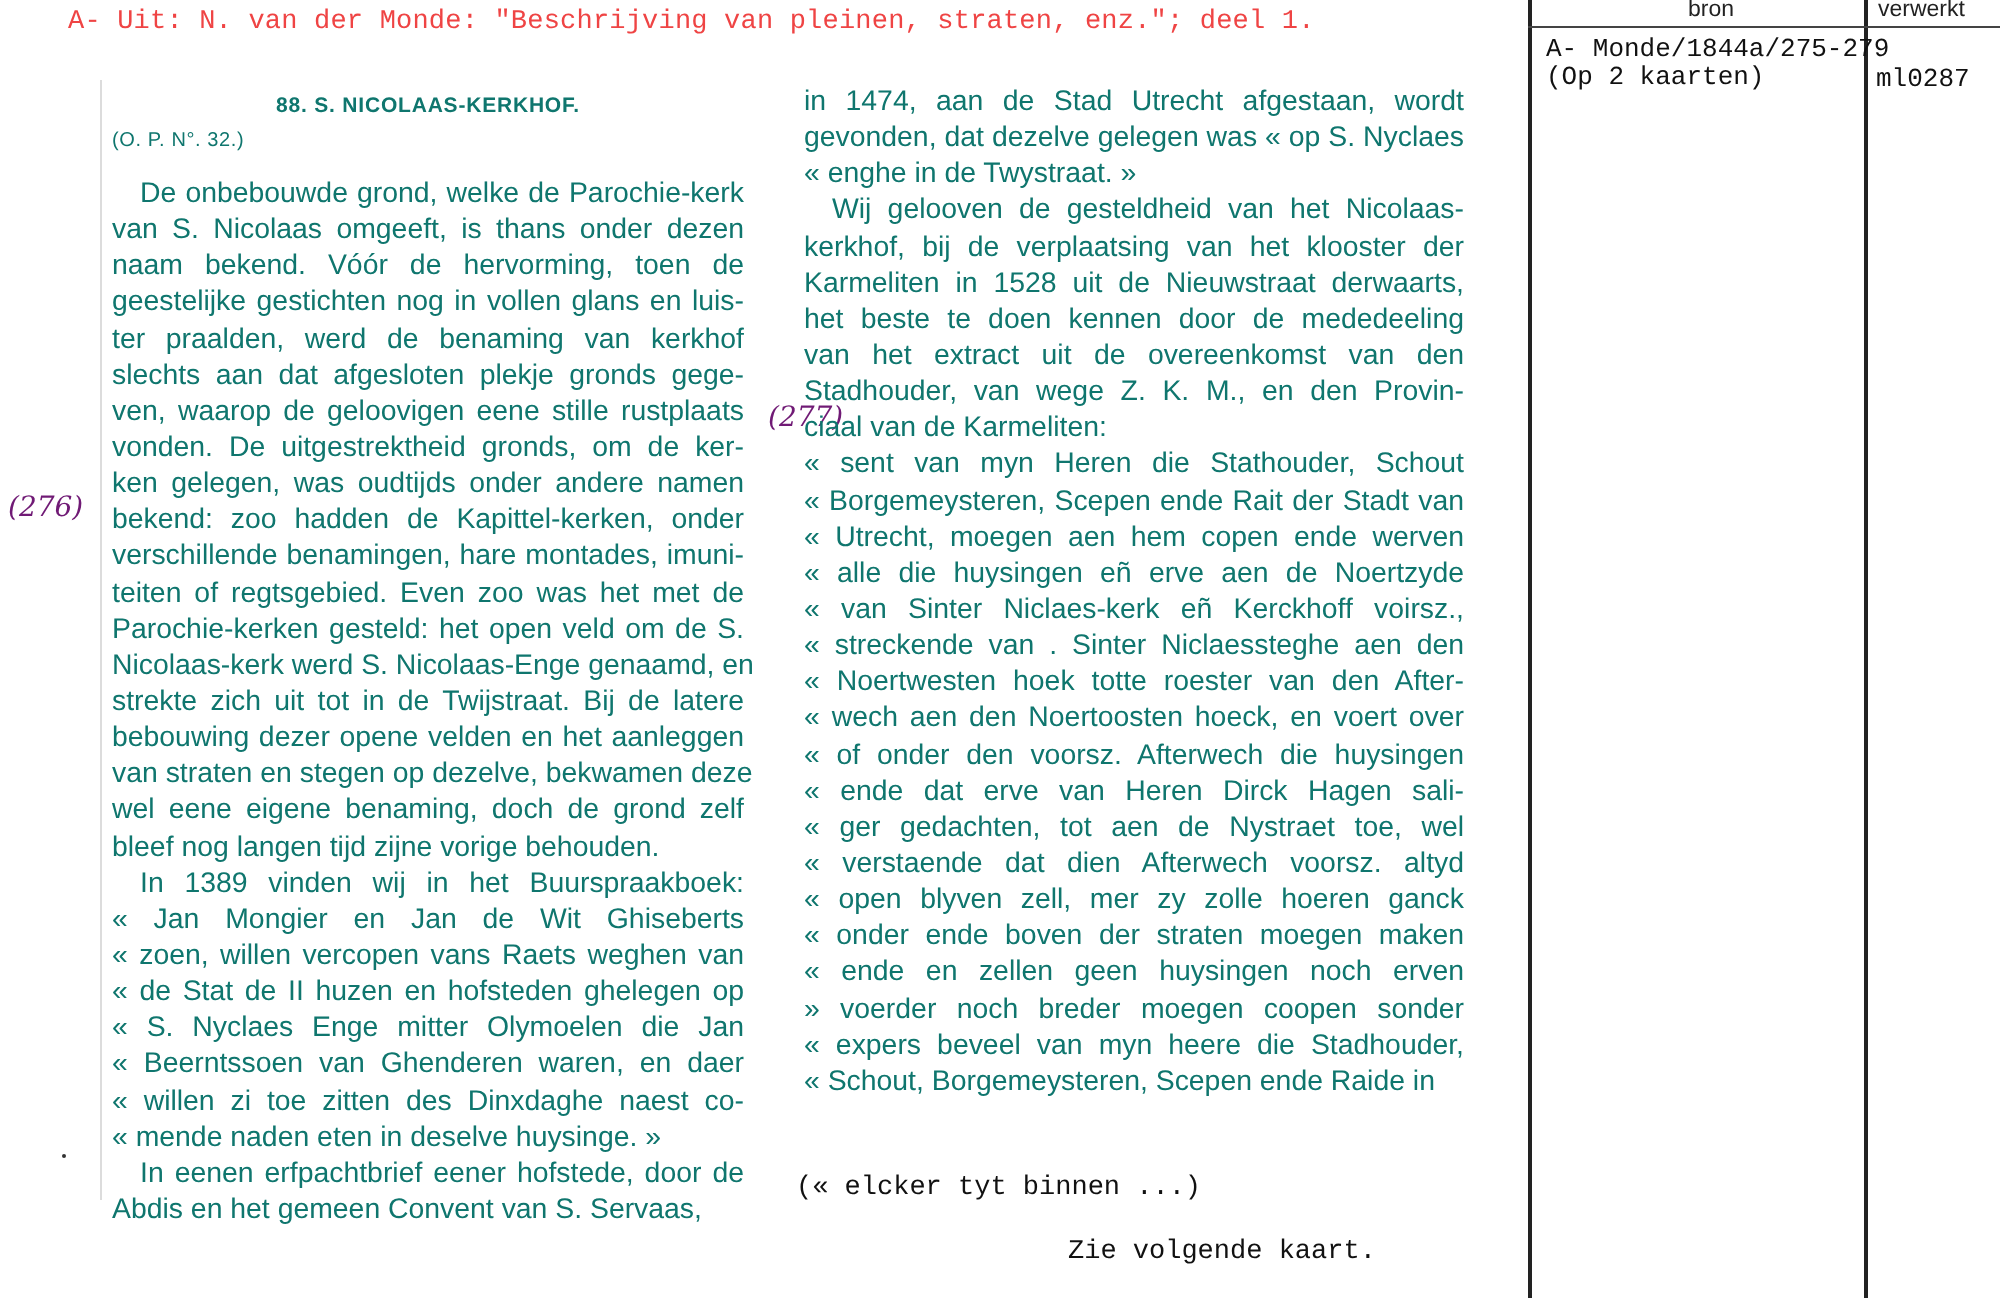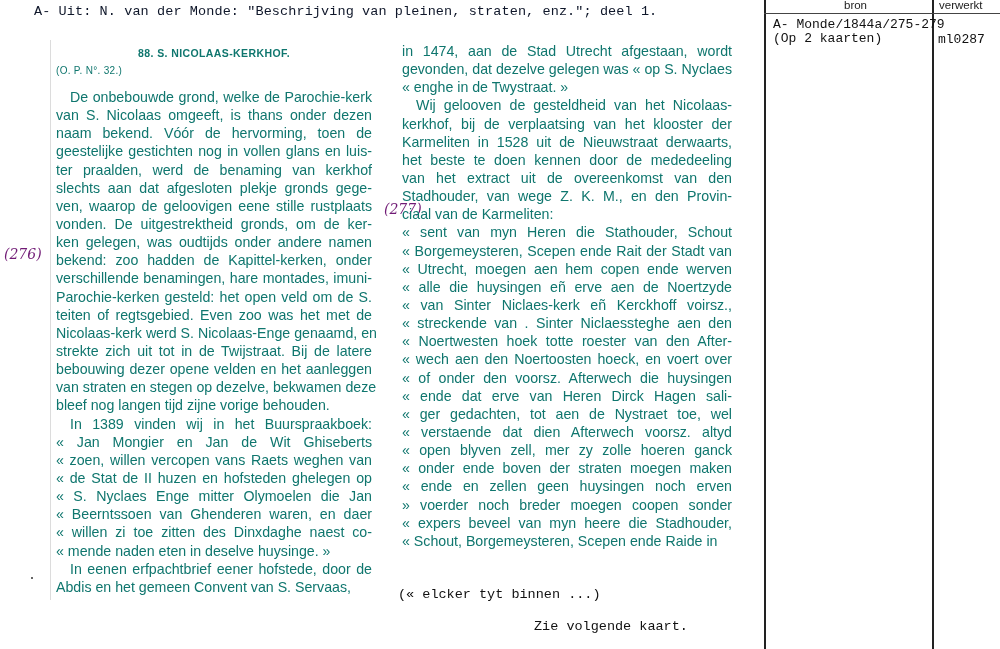--- a/index.html
+++ b/index.html
@@ -15,21 +15,21 @@
       color: #111111;
     }
     .header-line {
       position: absolute;
       left: 34px;
       top: 4px;
       font-family: "Liberation Mono", "DejaVu Sans Mono", monospace;
       font-size: 13.5px;
       letter-spacing: 0.1px;
       white-space: pre;
-      color: #0f172a;
+      color: #ef4444;
     }
     .page-scan {
       position: absolute;
       left: 0;
       top: 0;
       width: 760px;
       height: 649px;
     }
     .left-rule {
       position: absolute;
@@ -179,26 +179,27 @@
         <span class="line">van S. Nicolaas omgeeft, is thans onder dezen</span>
         <span class="line">naam bekend.  Vóór de hervorming, toen de</span>
         <span class="line">geestelijke gestichten nog in vollen glans en luis-</span>
         <span class="line">ter praalden, werd de benaming van kerkhof</span>
         <span class="line">slechts aan dat afgesloten plekje gronds gege-</span>
         <span class="line">ven, waarop de geloovigen eene stille rustplaats</span>
         <span class="line">vonden.  De uitgestrektheid gronds, om de ker-</span>
         <span class="line">ken gelegen, was oudtijds onder andere namen</span>
         <span class="line">bekend: zoo hadden de Kapittel-kerken, onder</span>
         <span class="line">verschillende benamingen, hare montades, imuni-</span>
+        <span class="line">teiten of regtsgebied.  Even zoo was het met de</span>
         <span class="line">Parochie-kerken gesteld: het open veld om de S.</span>
-        <span class="line">teiten of regtsgebied.  Even zoo was het met de</span>
         <span class="line">Nicolaas-kerk werd S. Nicolaas-Enge genaamd, en</span>
         <span class="line">strekte zich uit tot in de Twijstraat.  Bij de latere</span>
         <span class="line">bebouwing dezer opene velden en het aanleggen</span>
         <span class="line">van straten en stegen op dezelve, bekwamen deze</span>
+        <span class="line">wel eene eigene benaming, doch de grond zelf</span>
         <span class="line last">bleef nog langen tijd zijne vorige behouden.</span>
         <span class="line indent">In 1389 vinden wij in het Buurspraakboek:</span>
         <span class="line">« Jan Mongier en Jan de Wit Ghiseberts</span>
         <span class="line">« zoen, willen vercopen vans Raets weghen van</span>
         <span class="line">« de Stat de II huzen en hofsteden ghelegen op</span>
         <span class="line">« S. Nyclaes Enge mitter Olymoelen die Jan</span>
         <span class="line">« Beerntssoen van Ghenderen waren, en daer</span>
         <span class="line">« willen zi toe zitten des Dinxdaghe naest co-</span>
         <span class="line last">« mende naden eten in deselve huysinge. »</span>
         <span class="line indent">In eenen erfpachtbrief eener hofstede, door de</span>

